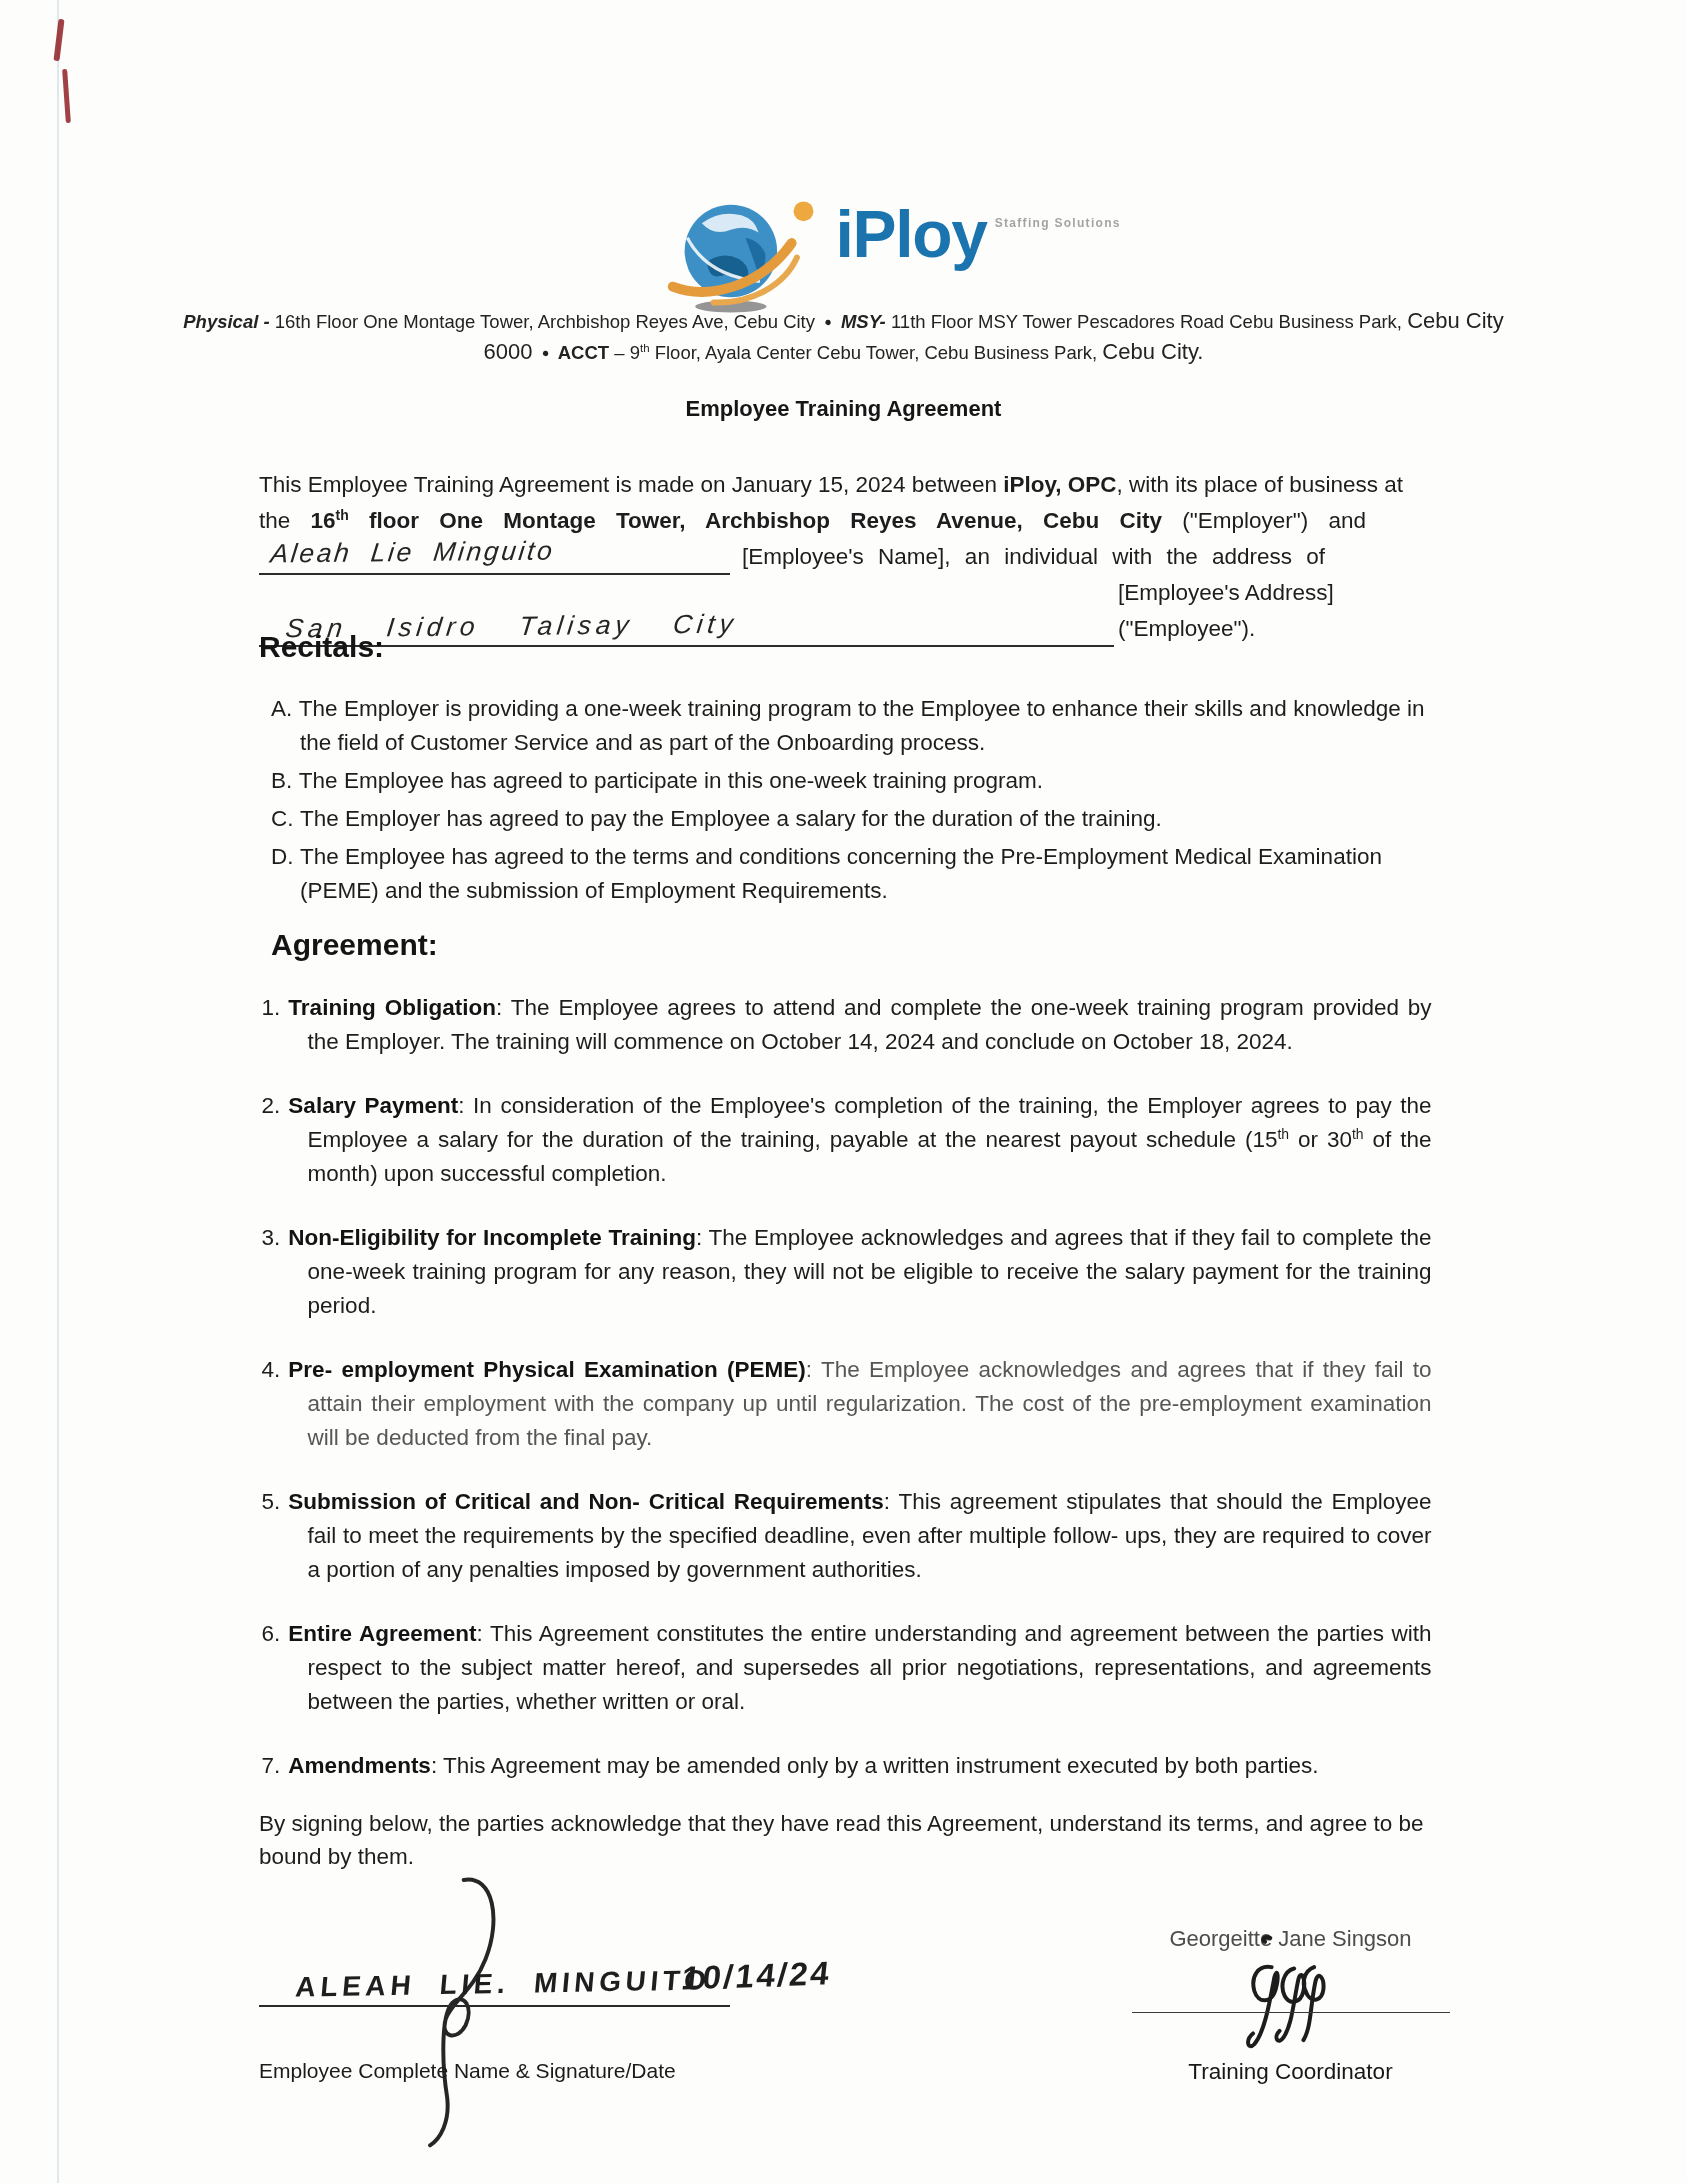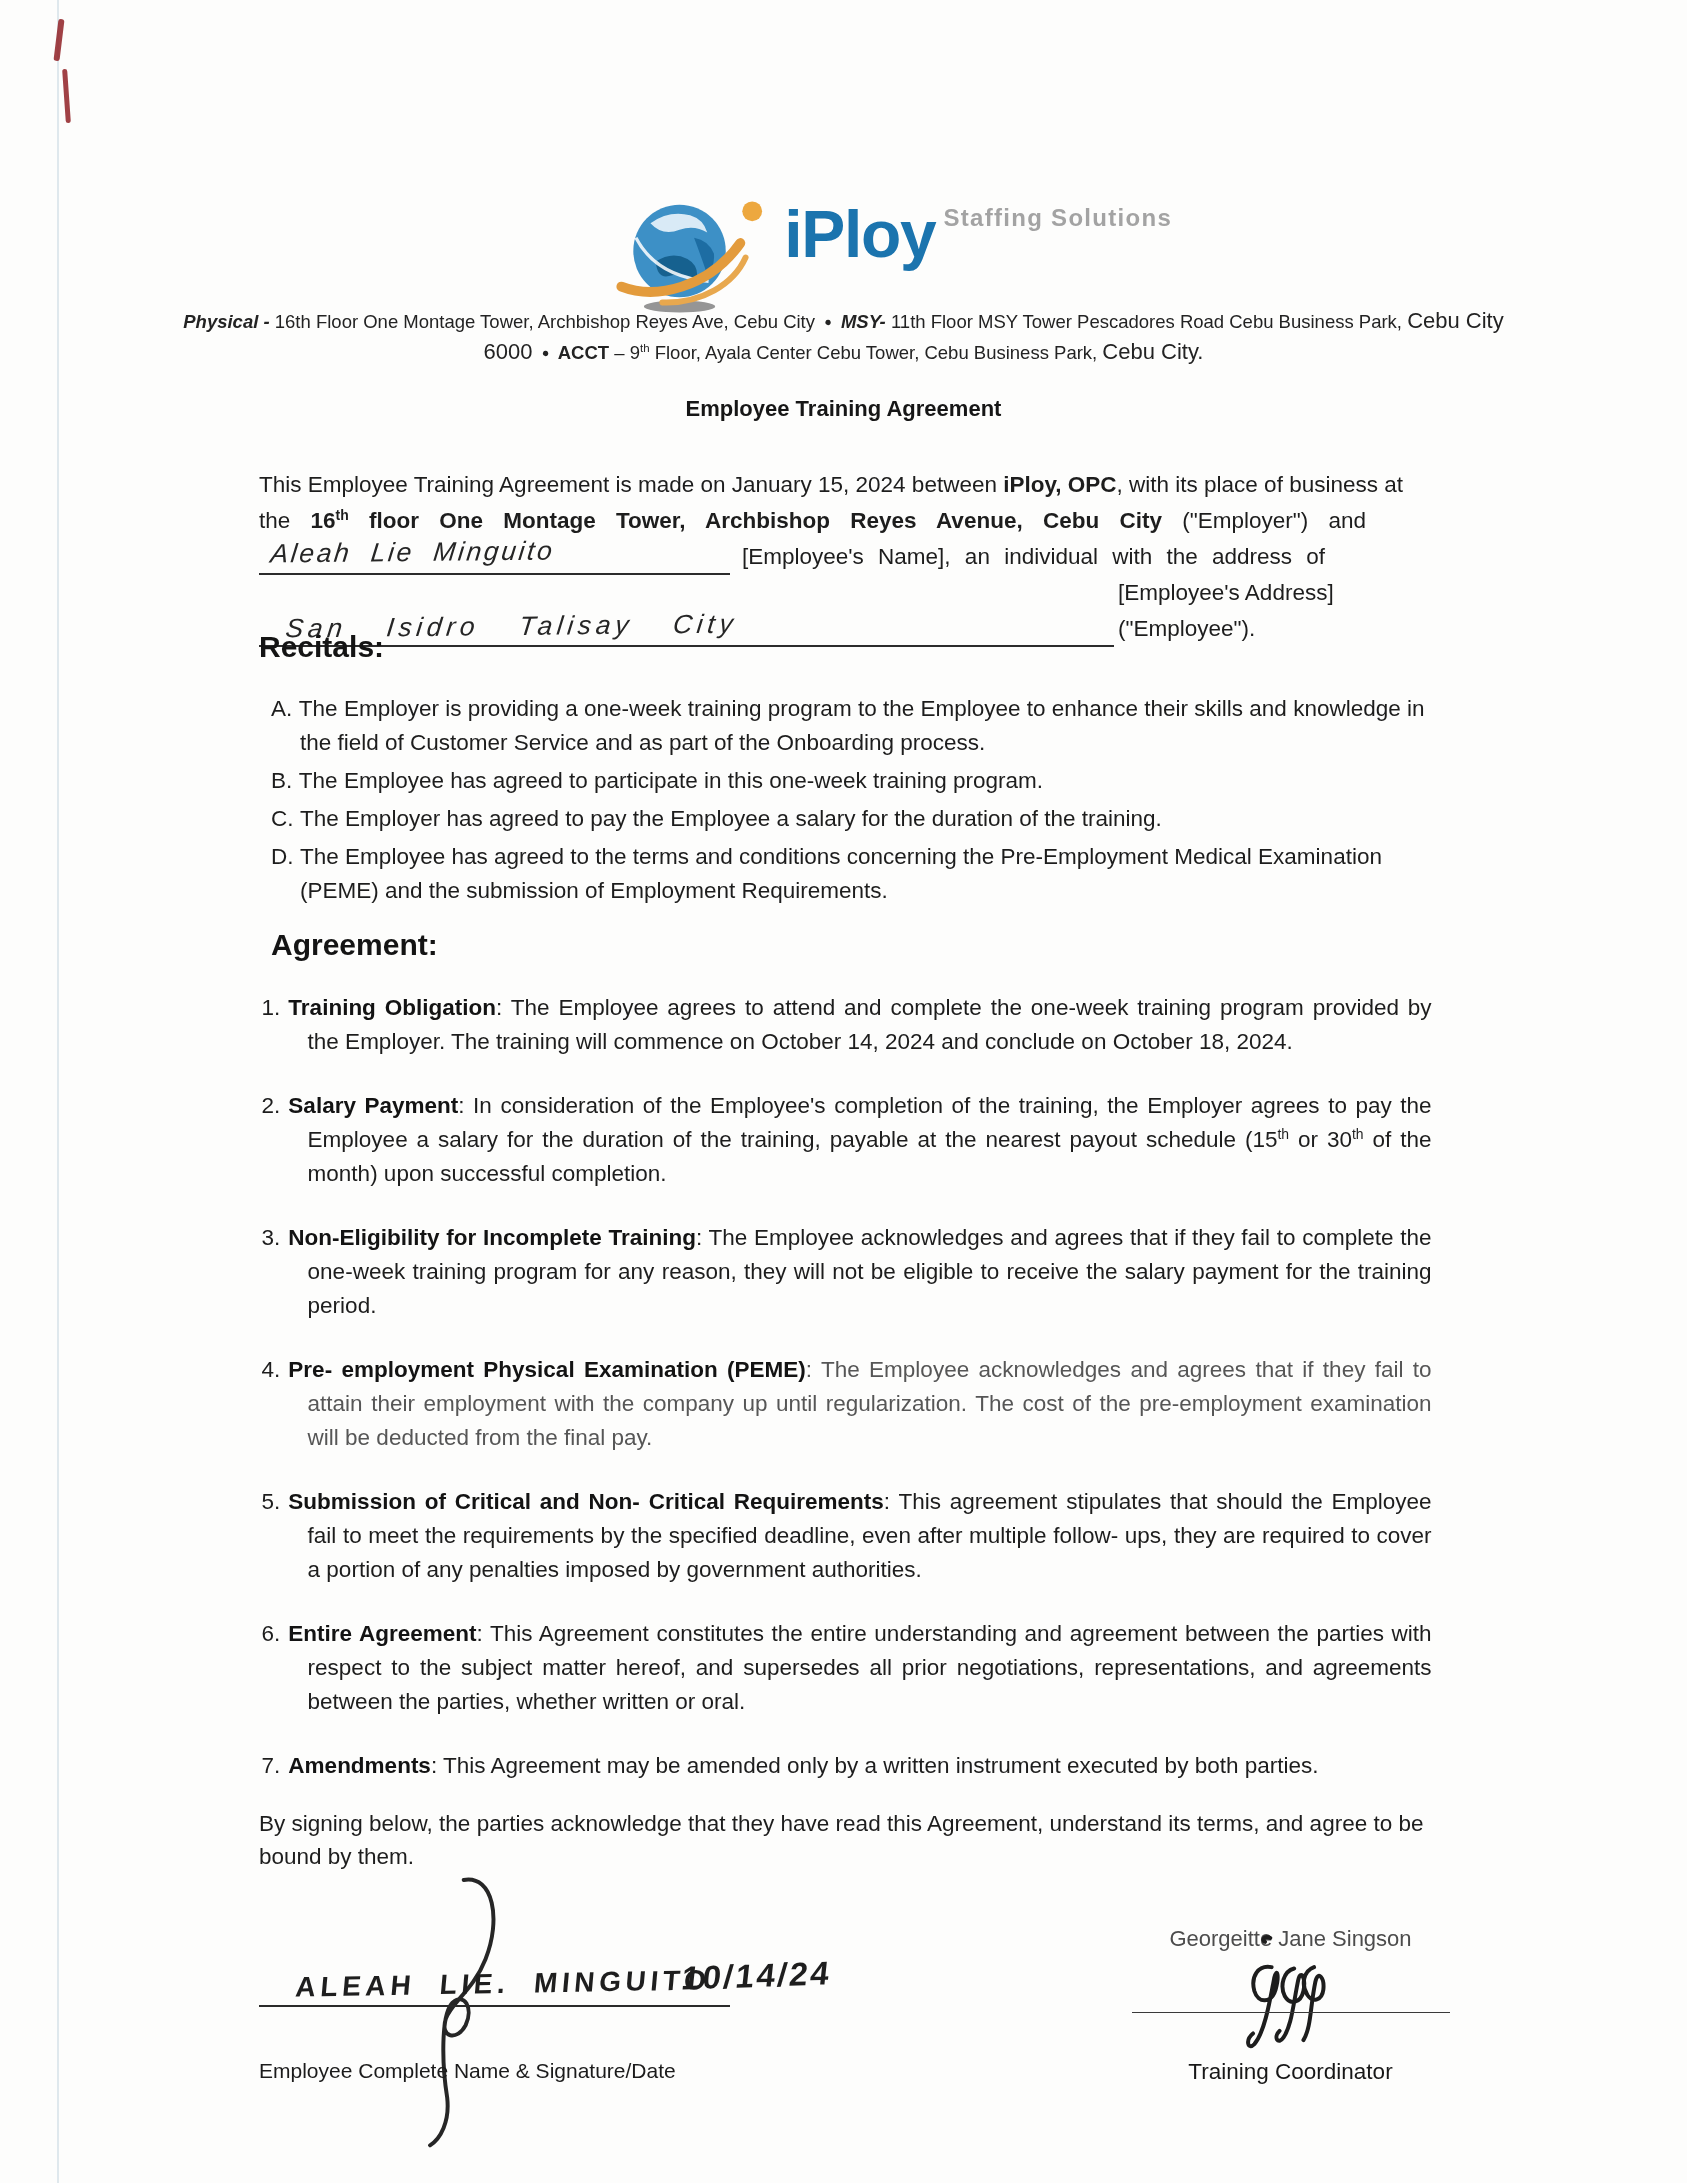--- a/index.html
+++ b/index.html
@@ -14,21 +14,21 @@
   
   .scan-line{position:absolute;left:57px;top:0;width:2px;height:2183px;background:#d7e2e8;opacity:.8;}
   .pen-mark{position:absolute;background:#8f2024;border-radius:2.6px;opacity:.85;}
   .pen-mark.m1{left:56px;top:18.5px;width:6px;height:42px;transform:rotate(7deg);}
   .pen-mark.m2{left:64px;top:69px;width:5.3px;height:54px;transform:rotate(-4deg);}
 
   
   .logo-wrap{position:absolute;top:177px;left:894px;transform:translateX(-50%);display:flex;align-items:flex-start;}
   .logo-text{margin-left:9.3px;margin-top:22.5px;display:flex;flex-direction:row;}
   .brand{font-size:66px;font-weight:bold;color:#1b74ae;letter-spacing:-1.3px;line-height:69px;}
-  .tagline{font-size:24px;font-weight:bold;color:#a3a3a3;letter-spacing:1.3px;margin-top:4px;padding-left:8px;}
+  .tagline{font-size:12px;font-weight:bold;color:#a3a3a3;letter-spacing:1.3px;margin-top:16px;padding-left:8px;}
 
   
   .addr{position:absolute;top:306px;left:0;width:1687px;text-align:center;font-size:18.5px;line-height:30px;color:#232323;}
   .addr .bi{font-weight:bold;font-style:italic;}
   .addr .b{font-weight:bold;}
   .addr .big{font-size:22px;}
   .addr .dot{font-size:12.6px;vertical-align:2px;padding:0 4px;}
   sup{font-size:.62em;vertical-align:super;line-height:0;}
 
   .title{position:absolute;top:396px;left:0;width:1687px;text-align:center;font-size:22px;font-weight:bold;color:#161616;}

